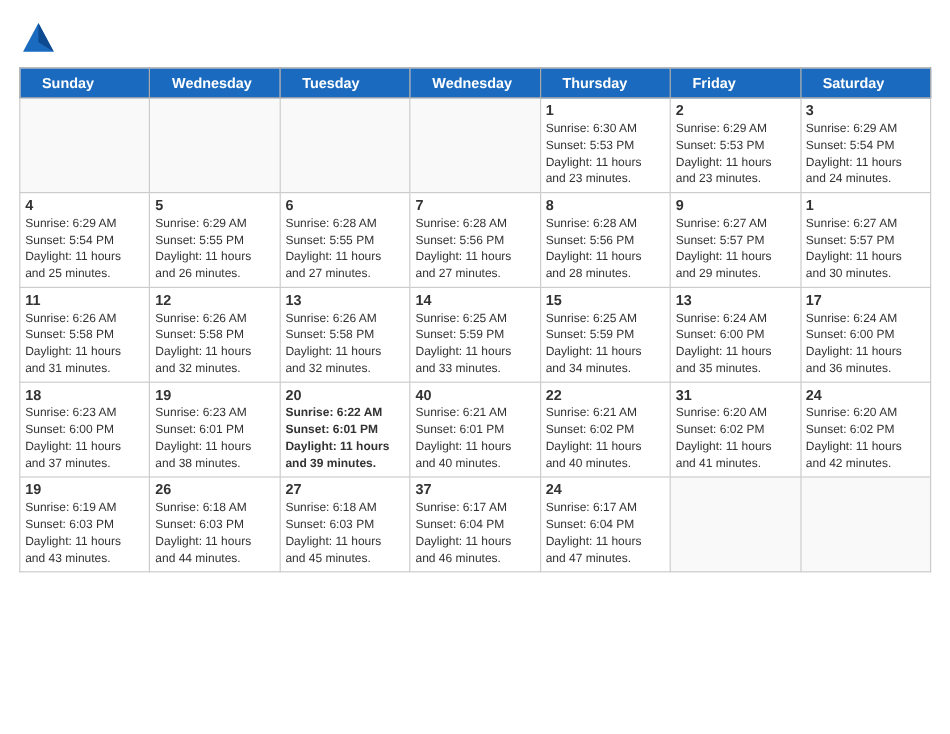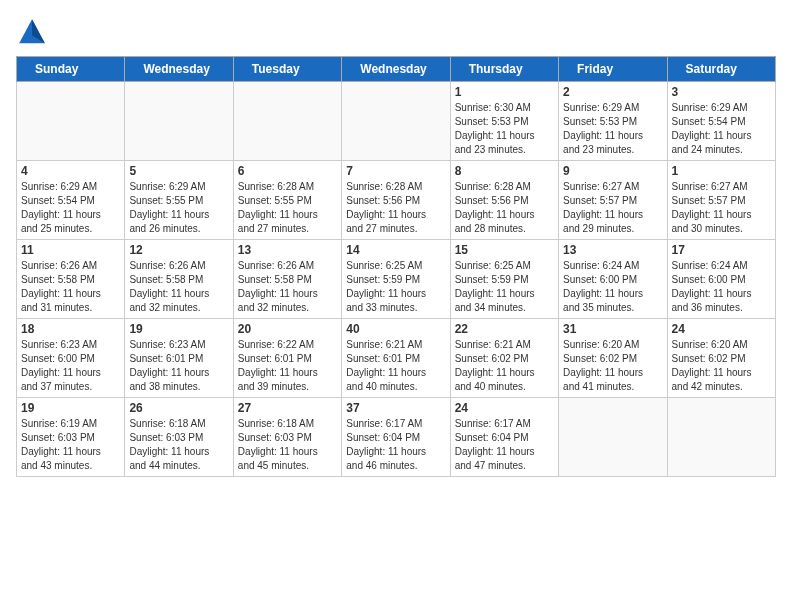--- a/index.html
+++ b/index.html
@@ -261,21 +261,21 @@
         </td>
         <td>
           <span class="day-num">19</span>
           <div class="day-info" style="white-space: pre-line;">Sunrise: 6:23 AM
 Sunset: 6:01 PM
 Daylight: 11 hours
 and 38 minutes.</div>
         </td>
         <td>
           <span class="day-num">20</span>
-          <div class="day-info" style="white-space: pre-line;">Sunrise: 6:22 AM
+          <div class="day-info" style="white-space: pre-line; font-weight: bold;">Sunrise: 6:22 AM
 Sunset: 6:01 PM
 Daylight: 11 hours
 and 39 minutes.</div>
         </td>
         <td>
           <span class="day-num">40</span>
           <div class="day-info" style="white-space: pre-line;">Sunrise: 6:21 AM
 Sunset: 6:01 PM
 Daylight: 11 hours
 and 40 minutes.</div>

